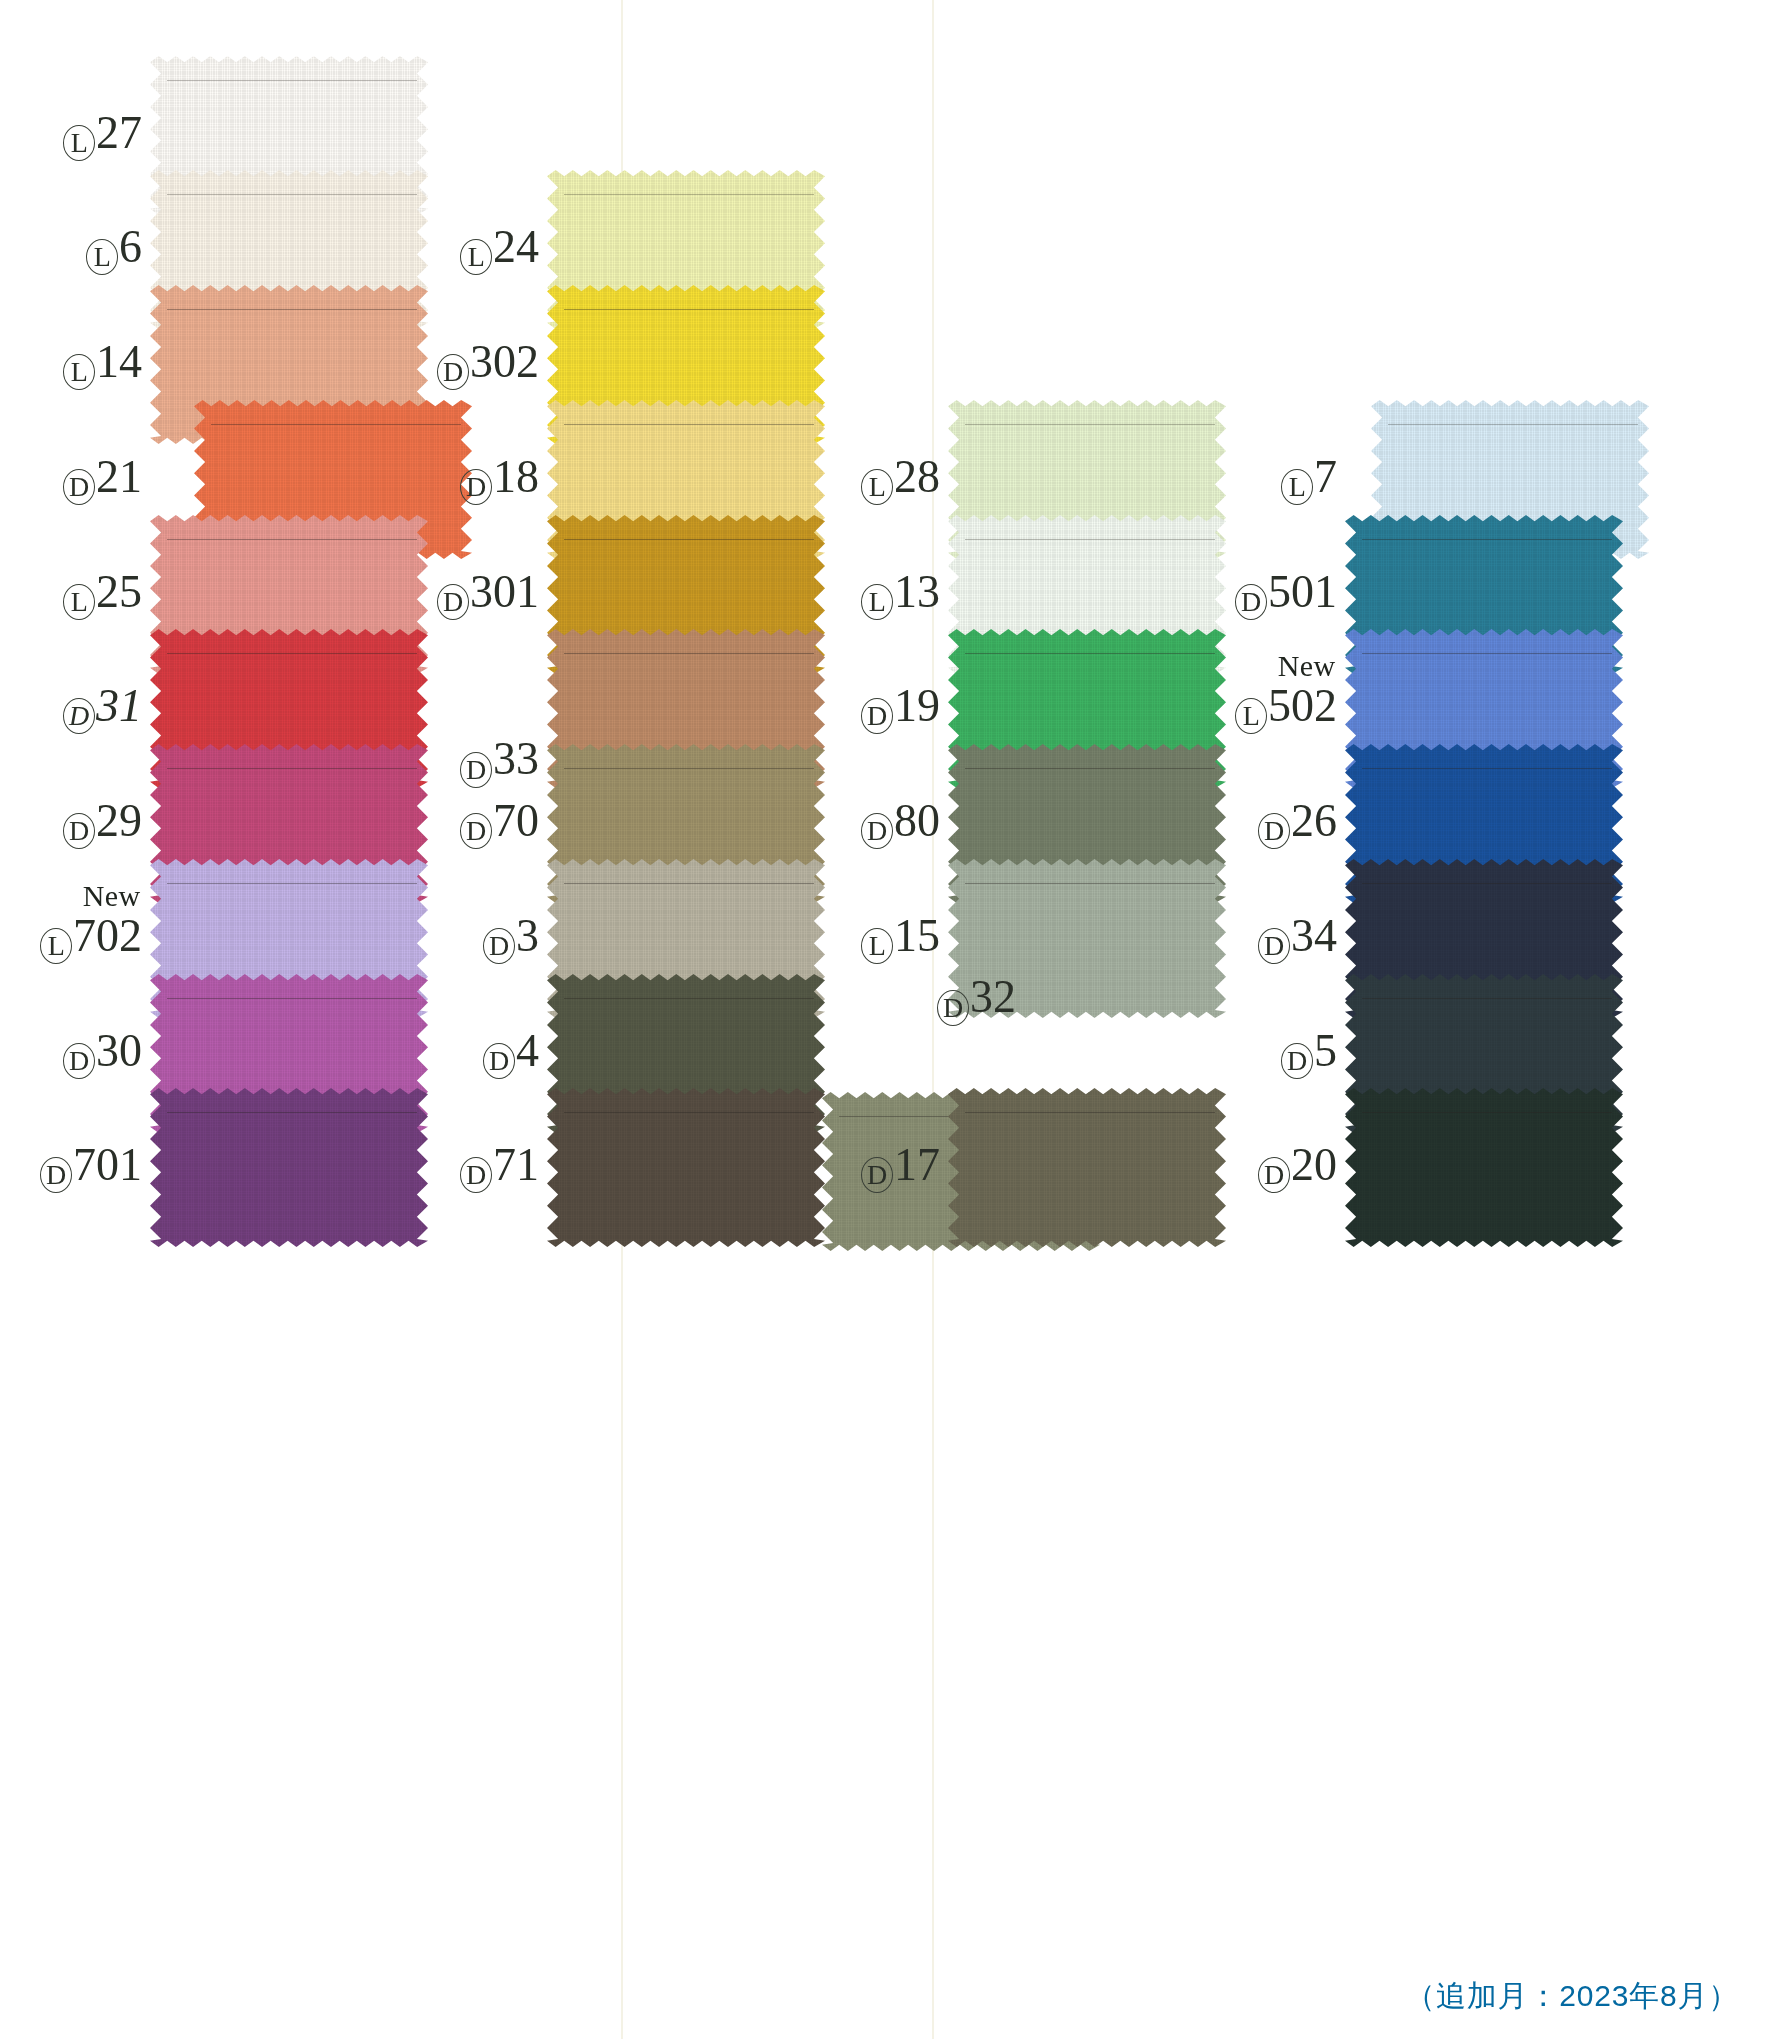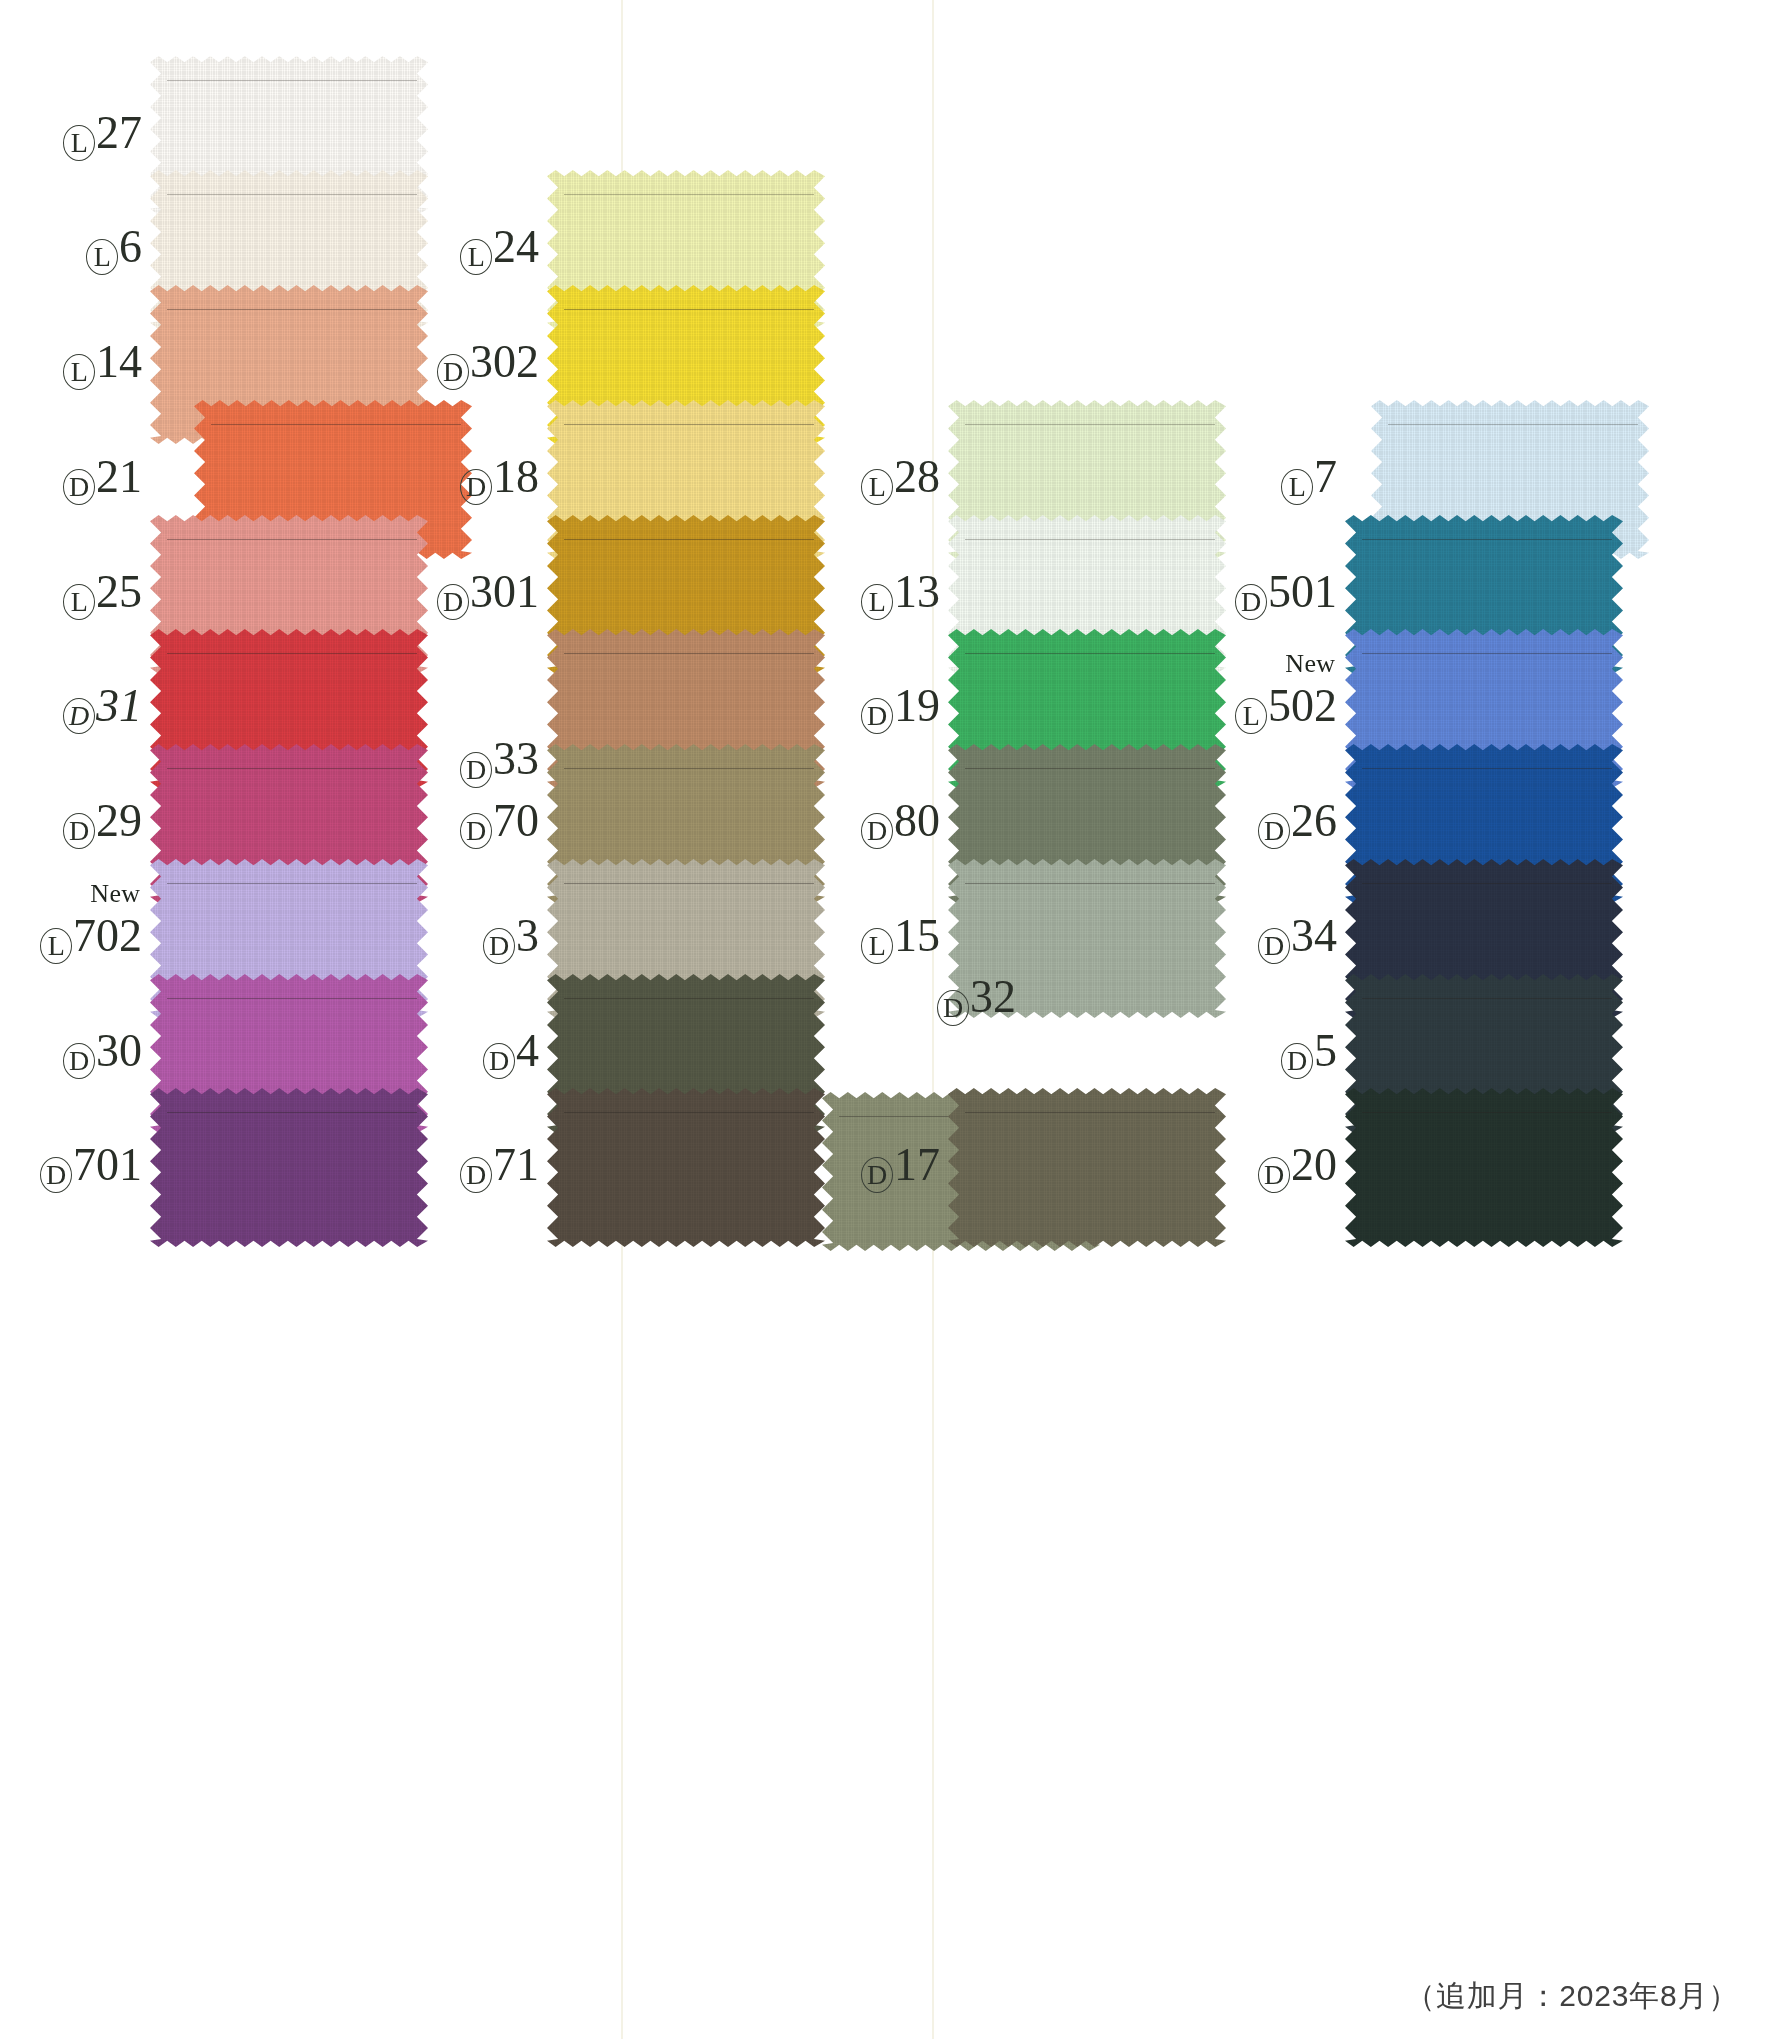--- a/index.html
+++ b/index.html
@@ -30,21 +30,21 @@
     font-size:32px;
     line-height:1;
     color:#2a2f28;
     white-space:nowrap;
     font-family:"Liberation Serif","DejaVu Serif",serif;
   }
   .new-tag{
     position:absolute;
     right:9.5px;
     top:-32px;
-    font-size:26px;
+    font-size:30px;
     color:#1f241e;
     letter-spacing:0.4px;
     font-family:"Liberation Serif","DejaVu Serif",serif;
   }
   .code{display:inline-block;}
   .circ{
     display:inline-block;
     border:1.9px solid #3a4038;
     border-radius:50%;
     width:32px;height:36px;
@@ -108,21 +108,21 @@
     background:rgba(40,35,30,.55);
     opacity:.7;
   }
   .swatch.pale .fold{opacity:.55;}
 
   .footer{
     position:absolute;
     right:52px;
     bottom:22px;
     font-size:30px;
-    color:#404040;
+    color:#0369a1;
     font-family:"Liberation Sans","DejaVu Sans",sans-serif;
     letter-spacing:0.8px;
     white-space:nowrap;
   }
 </style>
 </head>
 <body>
 
 <div class="sheet">
   <div class="scanline" style="left:621px;"></div>

